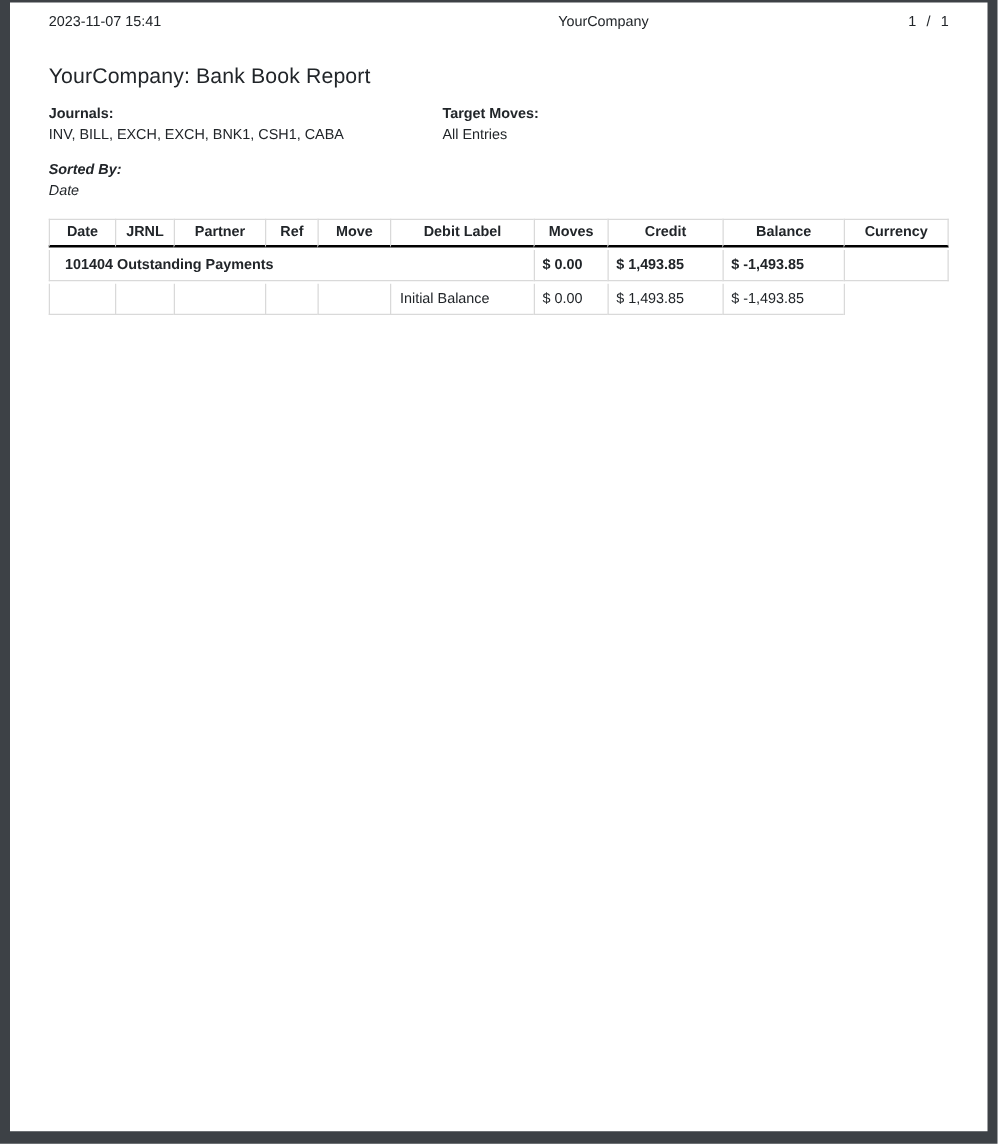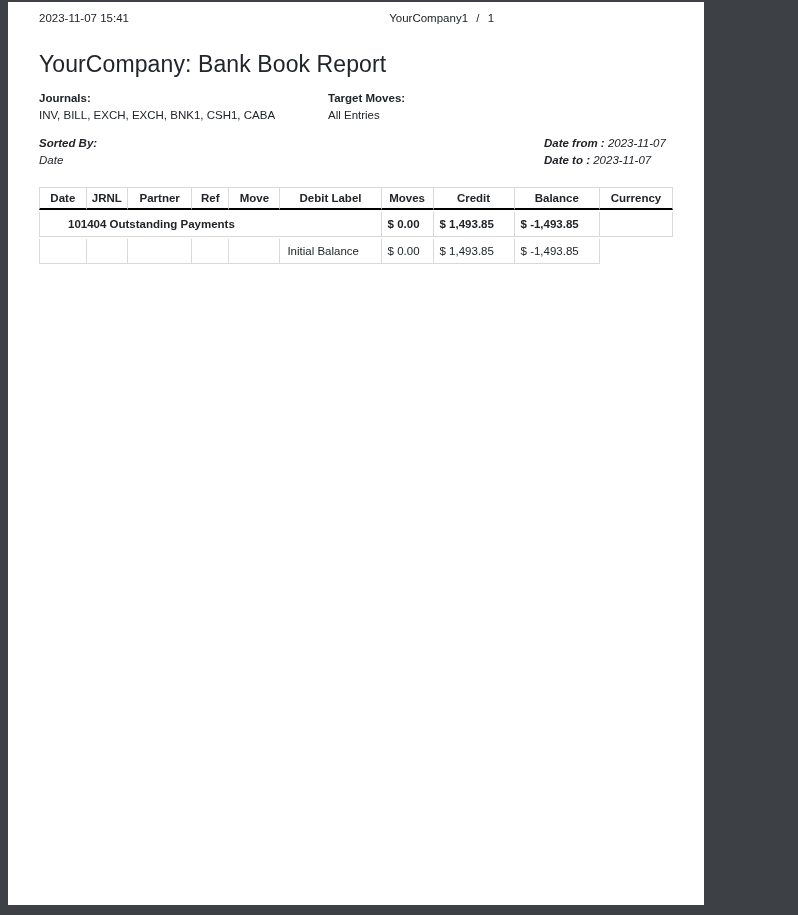--- a/index.html
+++ b/index.html
@@ -14,49 +14,50 @@
   body {
     background: var(--canvas);
     position: relative;
     overflow: hidden;
     font-family: "Liberation Sans", sans-serif;
     color: var(--text);
   }
   .page {
     position: absolute;
     left: 8px; top: 2px;
-    width: 696px; height: 903px;
+    width: 782px; height: 903px;
     background: var(--page);
   }
   .content { padding: 0 31px; }
 
   
   .doc-header {
     display: flex;
     align-items: baseline;
     padding-top: 10px;
     font-size: 11.5px;
   }
   .doc-header > div { flex: 1; }
   .doc-header .hdr-center { text-align: right; }
-  .doc-header .hdr-right { word-spacing: 5px; }
+  .doc-header .hdr-right { text-align: right; word-spacing: 5px; }
 
   
   .report-title {
     margin-top: 27px;
-    font-size: 23px;
+    font-size: 17px;
     font-weight: 500;
     letter-spacing: 0.1px;
   }
 
   
   .info-grid {
     display: grid;
     grid-template-columns: 289px 216px 1fr;
     font-size: 11.5px;
+    gap: 26px;
   }
   .info-row-1 { margin-top: 14px; }
   .info-row-2 { margin-top: 16px; font-style: italic; }
   .info-label { font-weight: bold; }
   .info-value { margin-top: 5px; }
   .date-line { margin-bottom: 5px; }
   .date-line .info-label { display: inline; }
   .date-line .inline-value { display: inline; }
 
   
@@ -80,21 +81,21 @@
   .report-table td {
     padding: 6px 4px 6px 6px;
     border-left: 1px solid var(--border-light);
     border-bottom: 1px solid var(--border-light);
     vertical-align: middle;
     overflow: hidden;
     white-space: nowrap;
   }
   .report-table tr.account-row td { font-weight: bold; }
   .report-table tr.account-row td:last-child { border-right: 1px solid var(--border-light); }
-  .report-table td.account-label { padding-left: 28px; }
+  .report-table td.account-label { padding-left: 12px; }
   .report-table td.entry-label { padding-left: 7px; }
   .report-table tr.detail-row td.currency-cell {
     border-bottom: none;
     border-right: none;
   }
 </style>
 </head>
 <body>
 
 <div class="page">
@@ -118,30 +119,20 @@
         <div class="info-value">All Entries</div>
       </div>
     </div>
 
     <div class="info-grid info-row-2">
       <div>
         <div class="info-label">Sorted By:</div>
         <div class="info-value">Date</div>
       </div>
       <div></div>
-      <div>
-        <div class="date-line">
-          <span class="info-label">Date from :</span>
-          <span class="inline-value">2023-11-07</span>
-        </div>
-        <div class="date-line">
-          <span class="info-label">Date to :</span>
-          <span class="inline-value">2023-11-07</span>
-        </div>
-      </div>
     </div>
 
     <table class="report-table">
       <colgroup>
         <col style="width:7.36%">
           <col style="width:6.53%">
           <col style="width:10.14%">
         <col style="width:5.83%">
           <col style="width:8.06%">
           <col style="width:15.97%">

